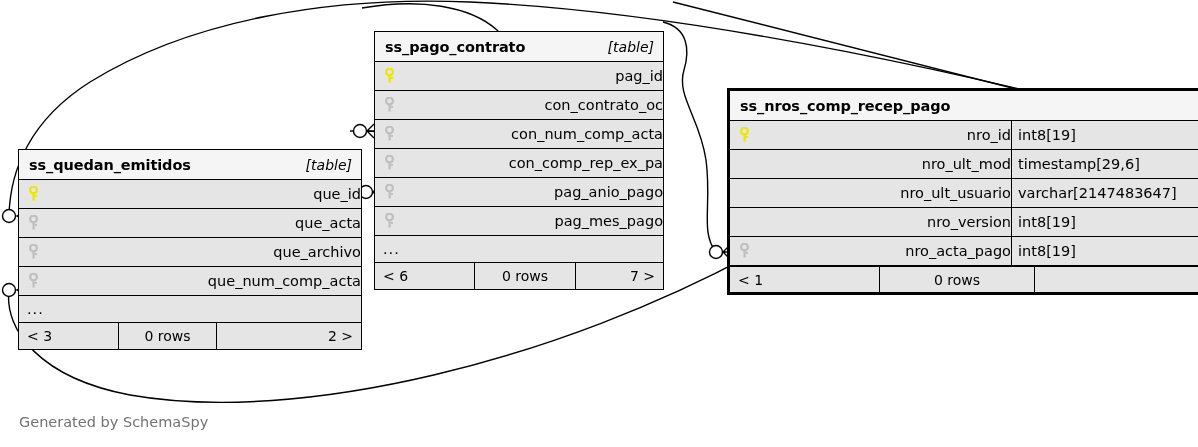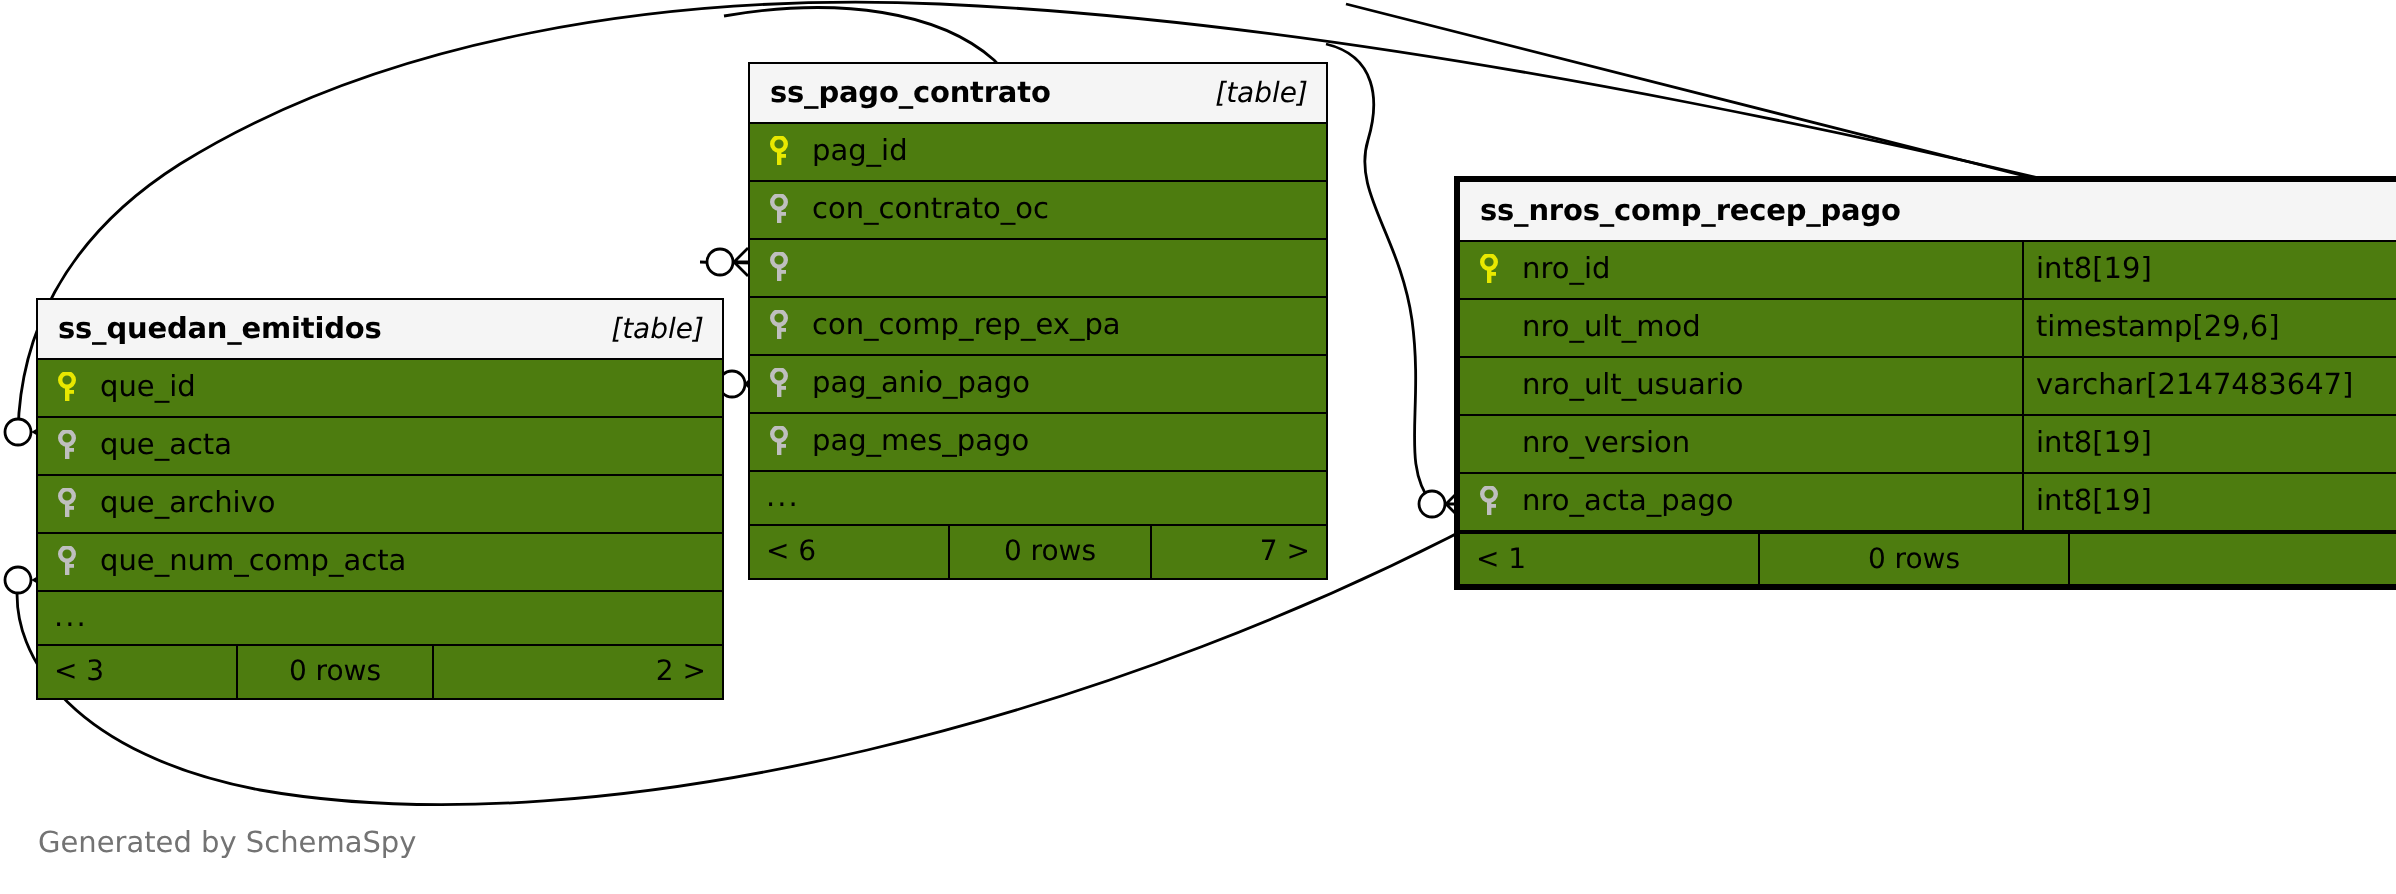--- a/index.html
+++ b/index.html
@@ -23,21 +23,21 @@
   #edges {
     position: absolute;
     left: 0;
     top: 0;
     width: 1198px;
     height: 447px;
     pointer-events: none;
   }
   .table-box {
     position: absolute;
-    background: #4d7c0f;
+    background: #e5e5e5;
     border: 1px solid #000000;
     box-sizing: border-box;
     z-index: 5;
   }
   .table-box.focal {
     border: 3px solid #000000;
   }
   .tbl-header {
     background: #f5f5f5;
     border-bottom: 1px solid #000000;
@@ -71,20 +71,21 @@
   .tbl-row:last-child {
     border-bottom: none;
   }
   .col-name {
     display: flex;
     align-items: center;
     flex: 1 1 auto;
     padding-left: 9px;
     box-sizing: border-box;
     overflow: hidden;
+    justify-content: space-between;
   }
   .with-split .col-name {
     border-right: 1px solid #000000;
   }
   .col-type {
     display: flex;
     align-items: center;
     padding-left: 6px;
     font-size: 14.5px;
     color: #000000;
@@ -293,20 +294,21 @@
 
     <div class="tbl-row">
       <div class="col-name">
         <span class="keyslot">
           <svg width="11" height="16" viewBox="0 0 11 16">
               <circle cx="5.5" cy="4" r="3.4" fill="none" stroke="#bfbfbf" stroke-width="2.2"></circle>
               <rect x="4.5" y="6.5" width="2.2" height="8" fill="#bfbfbf"></rect>
               <rect x="6.4" y="9" width="2.6" height="1.9" fill="#bfbfbf"></rect>
             </svg>
         </span>
+        <span class="col-label">con_num_comp_acta</span>
       </div>
     </div>
 
     <div class="tbl-row">
       <div class="col-name">
         <span class="keyslot">
           <svg width="11" height="16" viewBox="0 0 11 16">
               <circle cx="5.5" cy="4" r="3.4" fill="none" stroke="#bfbfbf" stroke-width="2.2"></circle>
               <rect x="4.5" y="6.5" width="2.2" height="8" fill="#bfbfbf"></rect>
               <rect x="6.4" y="9" width="2.6" height="1.9" fill="#bfbfbf"></rect>

